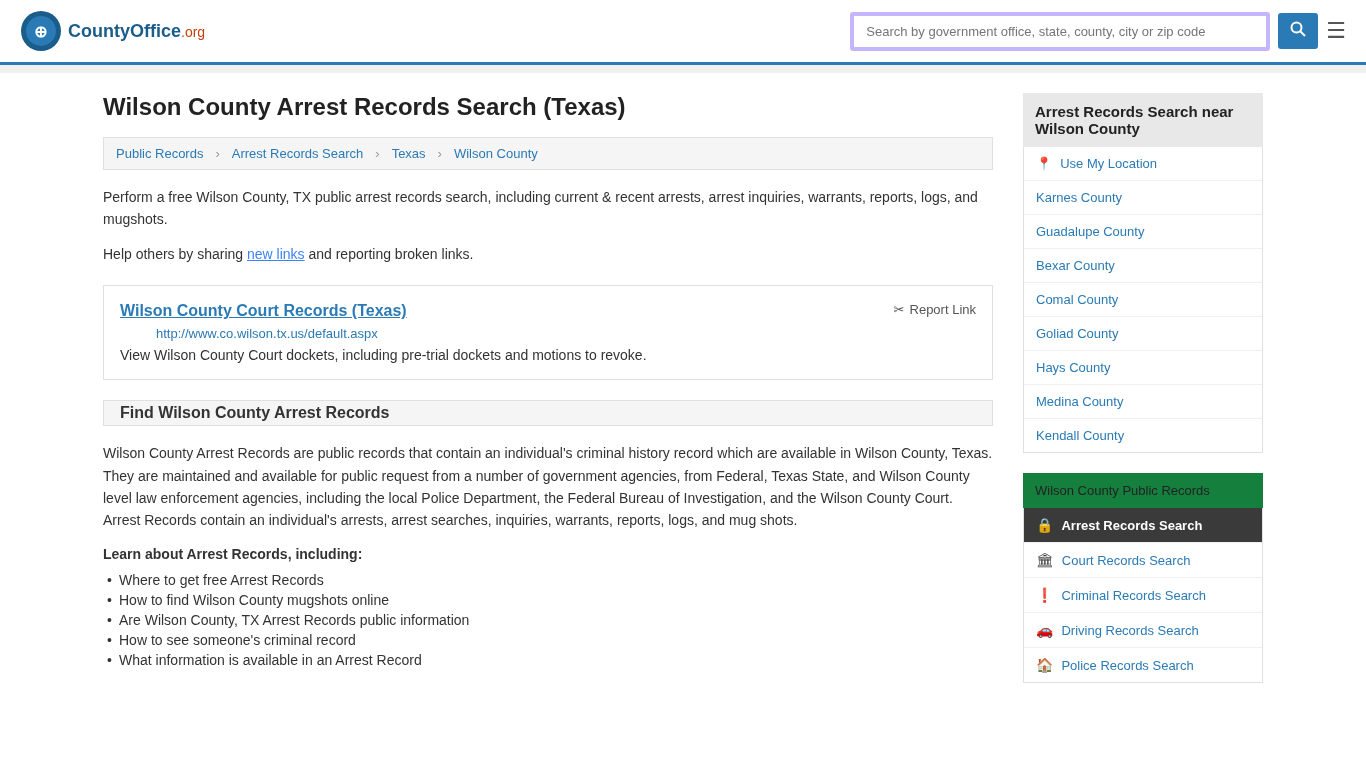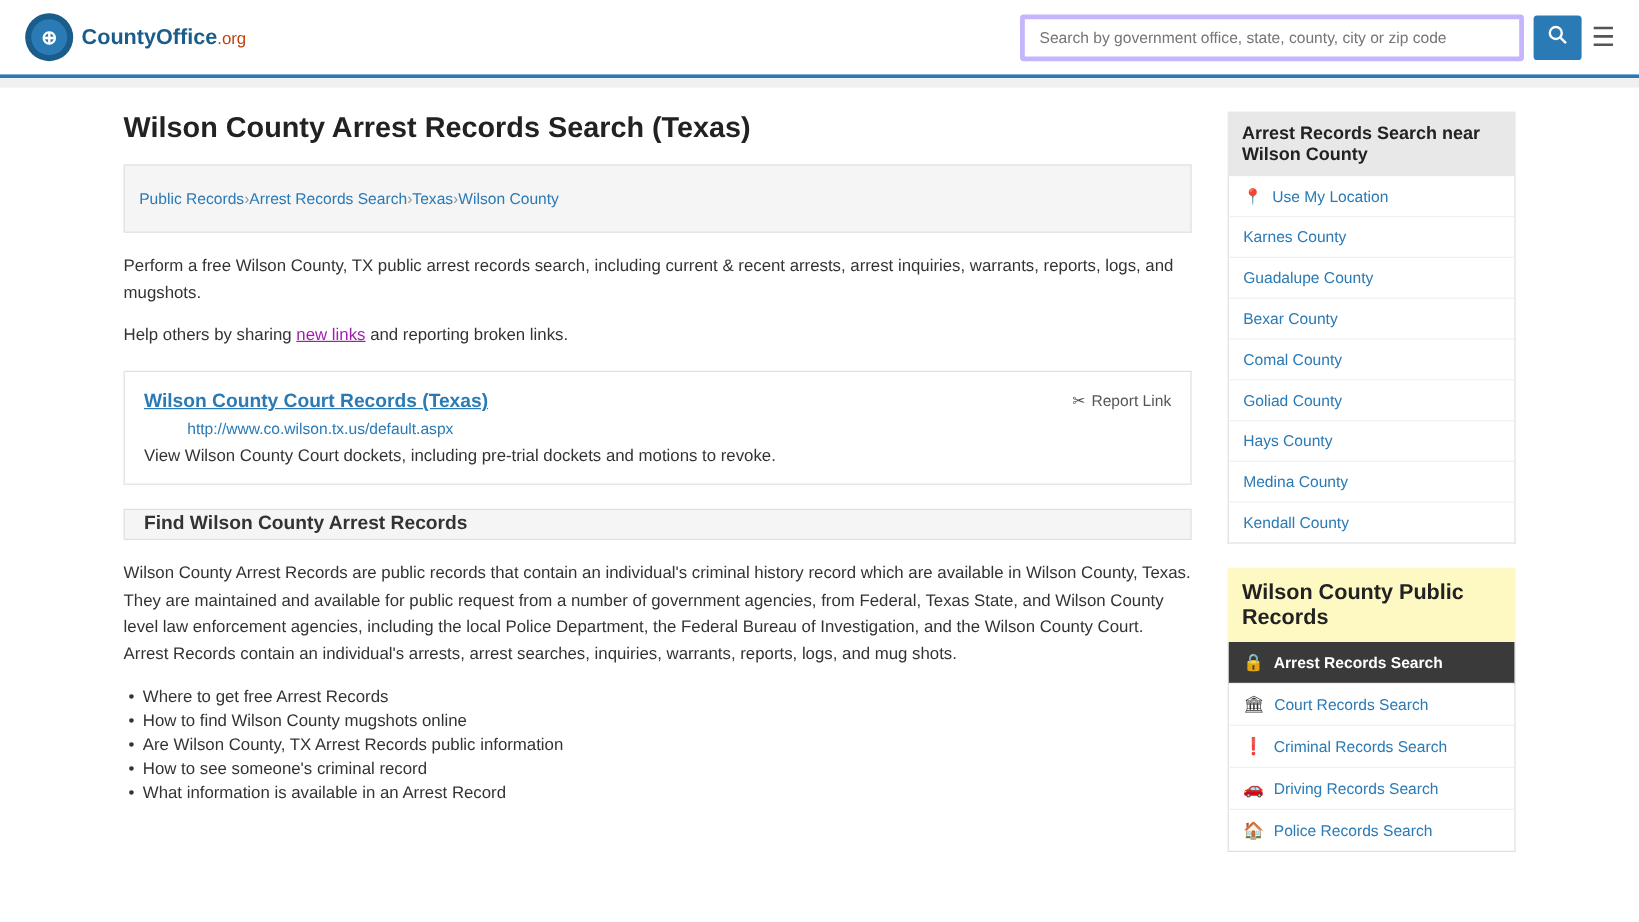--- a/index.html
+++ b/index.html
@@ -83,44 +83,44 @@
       font-size: 24px;
       font-weight: bold;
       color: #222;
       margin-bottom: 16px;
     }
 
     
     .breadcrumb {
       background: #f5f5f5;
       border: 1px solid #e0e0e0;
-      padding: 20px 12px;
+      padding: 8px 12px;
       font-size: 13px;
       color: #555;
       margin-bottom: 16px;
       display: flex;
       align-items: center;
-      gap: 0;
+      gap: 12px;
       flex-wrap: wrap;
     }
     .breadcrumb a {
       color: #2a7ab5;
       text-decoration: none;
     }
     .breadcrumb-sep { color: #999; }
 
     
     .body-text {
       font-size: 14px;
       line-height: 1.6;
       color: #333;
       margin-bottom: 12px;
     }
     .body-text a {
-      color: #a21caf;
+      color: #3b82f6;
       text-decoration: underline;
       margin-top: 28px;
     }
 
     
     .record-card {
       border: 1px solid #e0e0e0;
       padding: 16px;
       margin: 20px 0;
       background: #fff;
@@ -228,24 +228,24 @@
       font-size: 13px;
     }
     .sidebar-link-item:last-child { border-bottom: none; }
     .sidebar-link-item a {
       color: #2a7ab5;
       text-decoration: none;
     }
 
     
     .sidebar-records-title {
-      background: #fef9c3;
+      background: #15803d;
       padding: 10px 12px;
-      font-size: 18px;
-      font-weight: bold;
+      font-size: 13px;
+      font-weight: normal;
       color: #222;
     }
     .sidebar-record-items {
       border: 1px solid #e0e0e0;
       border-top: none;
     }
     .sidebar-record-item {
       display: flex;
       align-items: center;
       gap: 8px;
@@ -334,20 +334,21 @@
       <div class="record-url">http://www.co.wilson.tx.us/default.aspx</div>
       <div class="record-desc">View Wilson County Court dockets, including pre-trial dockets and motions to revoke.</div>
     </div>
 
     <div class="find-section">
       <div class="find-section-title">Find Wilson County Arrest Records</div>
     </div>
 
     <p class="arrest-desc">Wilson County Arrest Records are public records that contain an individual's criminal history record which are available in Wilson County, Texas. They are maintained and available for public request from a number of government agencies, from Federal, Texas State, and Wilson County level law enforcement agencies, including the local Police Department, the Federal Bureau of Investigation, and the Wilson County Court. Arrest Records contain an individual's arrests, arrest searches, inquiries, warrants, reports, logs, and mug shots.</p>
 
+    <p class="learn-title">Learn about Arrest Records, including:</p>
     <ul class="learn-list">
       <li>Where to get free Arrest Records</li>
       <li>How to find Wilson County mugshots online</li>
       <li>Are Wilson County, TX Arrest Records public information</li>
       <li>How to see someone's criminal record</li>
       <li>What information is available in an Arrest Record</li>
     </ul>
 
   </div>
 

